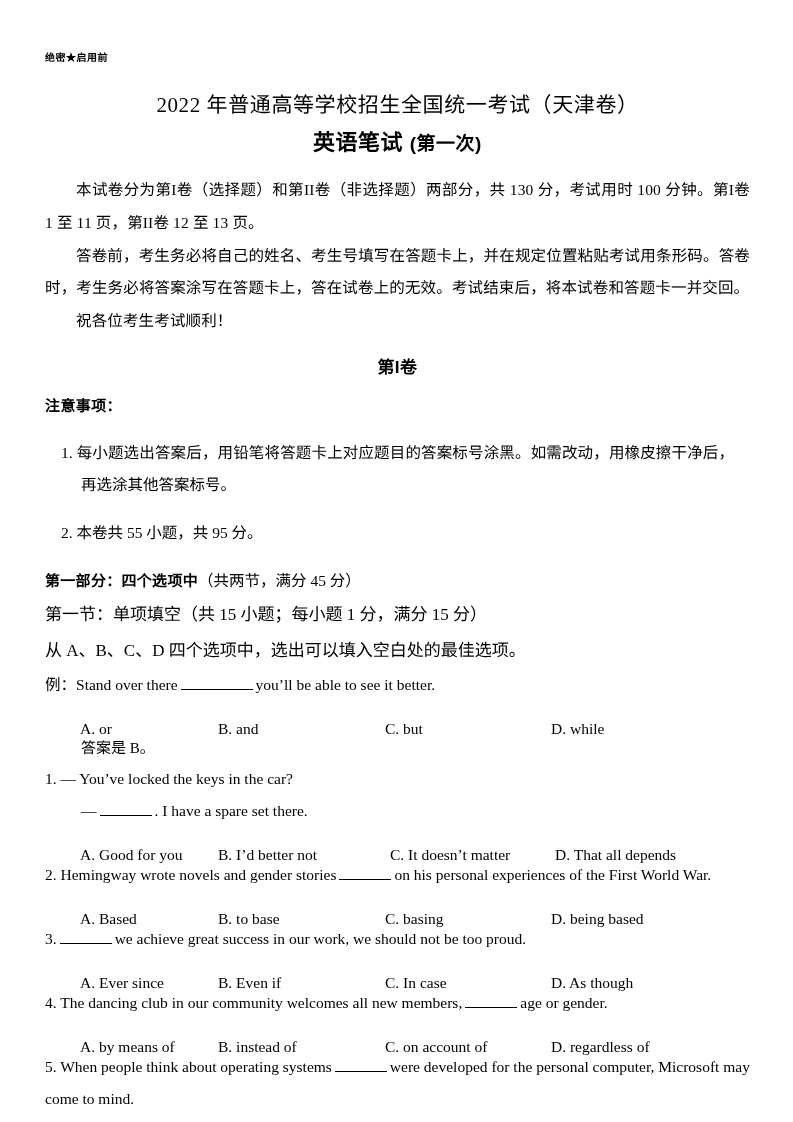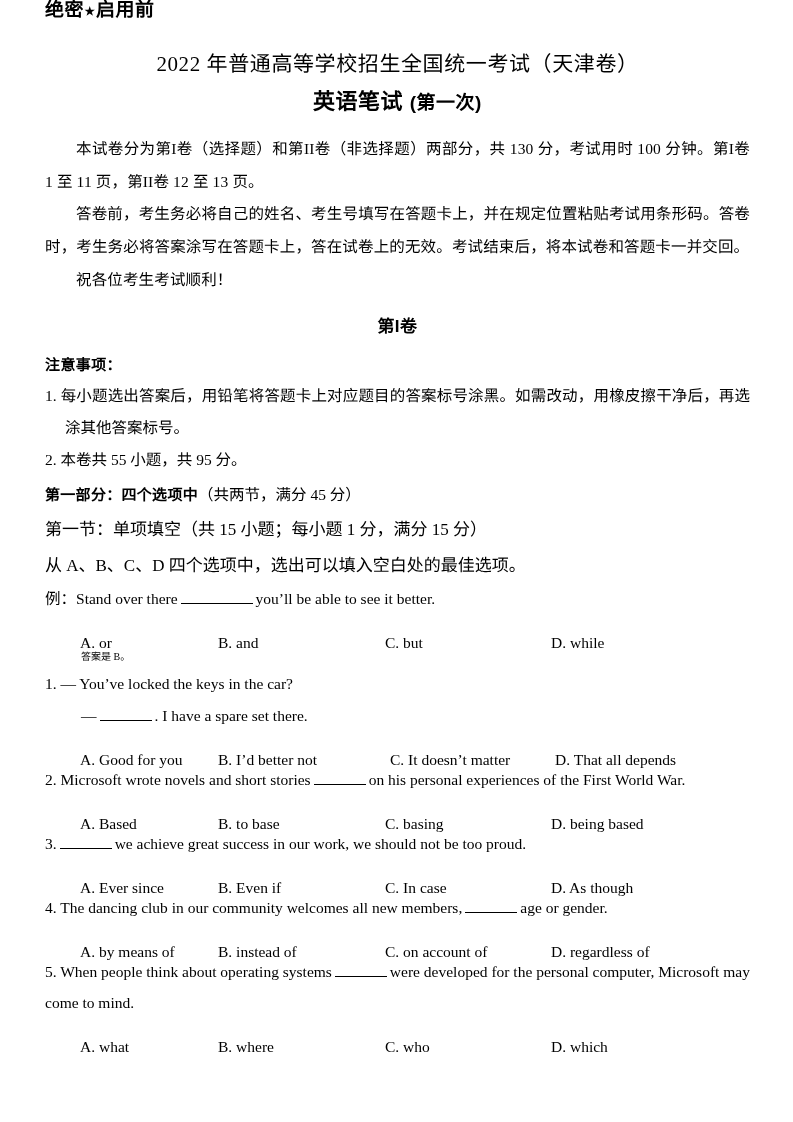--- a/index.html
+++ b/index.html
@@ -25,24 +25,25 @@
   }
   .content {
     position: absolute;
     left: 45px;
     top: 0;
     width: 705px;
   }
 
   
   .secret-line {
-    font-family: Liberation Mono, monospace;
-    font-weight: bold;
-    font-size: 19px;
+    font-family: Liberation Serif, serif;
+    font-weight: bold;
+    font-size: 10px;
     letter-spacing: 0.5px;
+    margin-top: 52px;
     margin-bottom: 0;
     line-height: 1.2;
   }
   .title-main {
     text-align: center;
     font-size: 21px;
     font-family: "Liberation Serif", "DejaVu Serif", serif;
     margin-top: 28px;
     line-height: 1.3;
     letter-spacing: 0.6px;
@@ -91,21 +92,21 @@
     font-weight: bold;
     font-size: 15px;
     line-height: 2.0;
     margin-top: 10px;
     letter-spacing: 0.4px;
   }
 
   .notice-item {
     font-size: 15.5px;
     line-height: 2.05;
-    margin: 0;
+    margin: 16px;
     padding-left: 20px;
     text-indent: -20px;
     text-align: justify;
     text-justify: inter-ideograph;
   }
 
   .part-head {
     font-size: 15.5px;
     line-height: 2.1;
     margin: 0;
@@ -141,21 +142,21 @@
     padding-left: 36px;
   }
   .q-example {
     font-size: 15.5px;
     line-height: 2.06;
     margin: 0;
     padding-left: 22px;
     text-indent: -22px;
   }
   .q-answer {
-    font-size: 10px;
+    font-size: 15px;
     line-height: 2.06;
     margin: 0;
     padding-left: 36px;
   }
   .blank {
     display: inline-block;
     border-bottom: 1px solid #000;
     vertical-align: baseline;
     height: 0.92em;
     margin: 0 3px;
@@ -237,21 +238,21 @@
     </p>
     <div class="opt-row alt">
       <span class="opt opt-a">A.  Good for you</span>
       <span class="opt opt-b">B. I’d better not</span>
       <span class="opt opt-c">C. It doesn’t matter</span>
       <span class="opt opt-d">D. That all depends</span>
     </div>
 
     <p class="q-stem">
       <span>2.</span>
-      <span>Microsoft wrote novels and short stories</span><span class="blank w-md"></span><span>on his personal experiences of the First World War.</span>
+      <span>Hemingway wrote novels and gender stories</span><span class="blank w-md"></span><span>on his personal experiences of the First World War.</span>
     </p>
     <div class="opt-row">
       <span class="opt opt-a">A. Based</span>
       <span class="opt opt-b">B. to base</span>
       <span class="opt opt-c">C. basing</span>
       <span class="opt opt-d">D. being based</span>
     </div>
 
     <p class="q-stem">
       <span>3.</span><span class="blank w-md"></span><span>we achieve great success in our work, we should not be too proud.</span>

